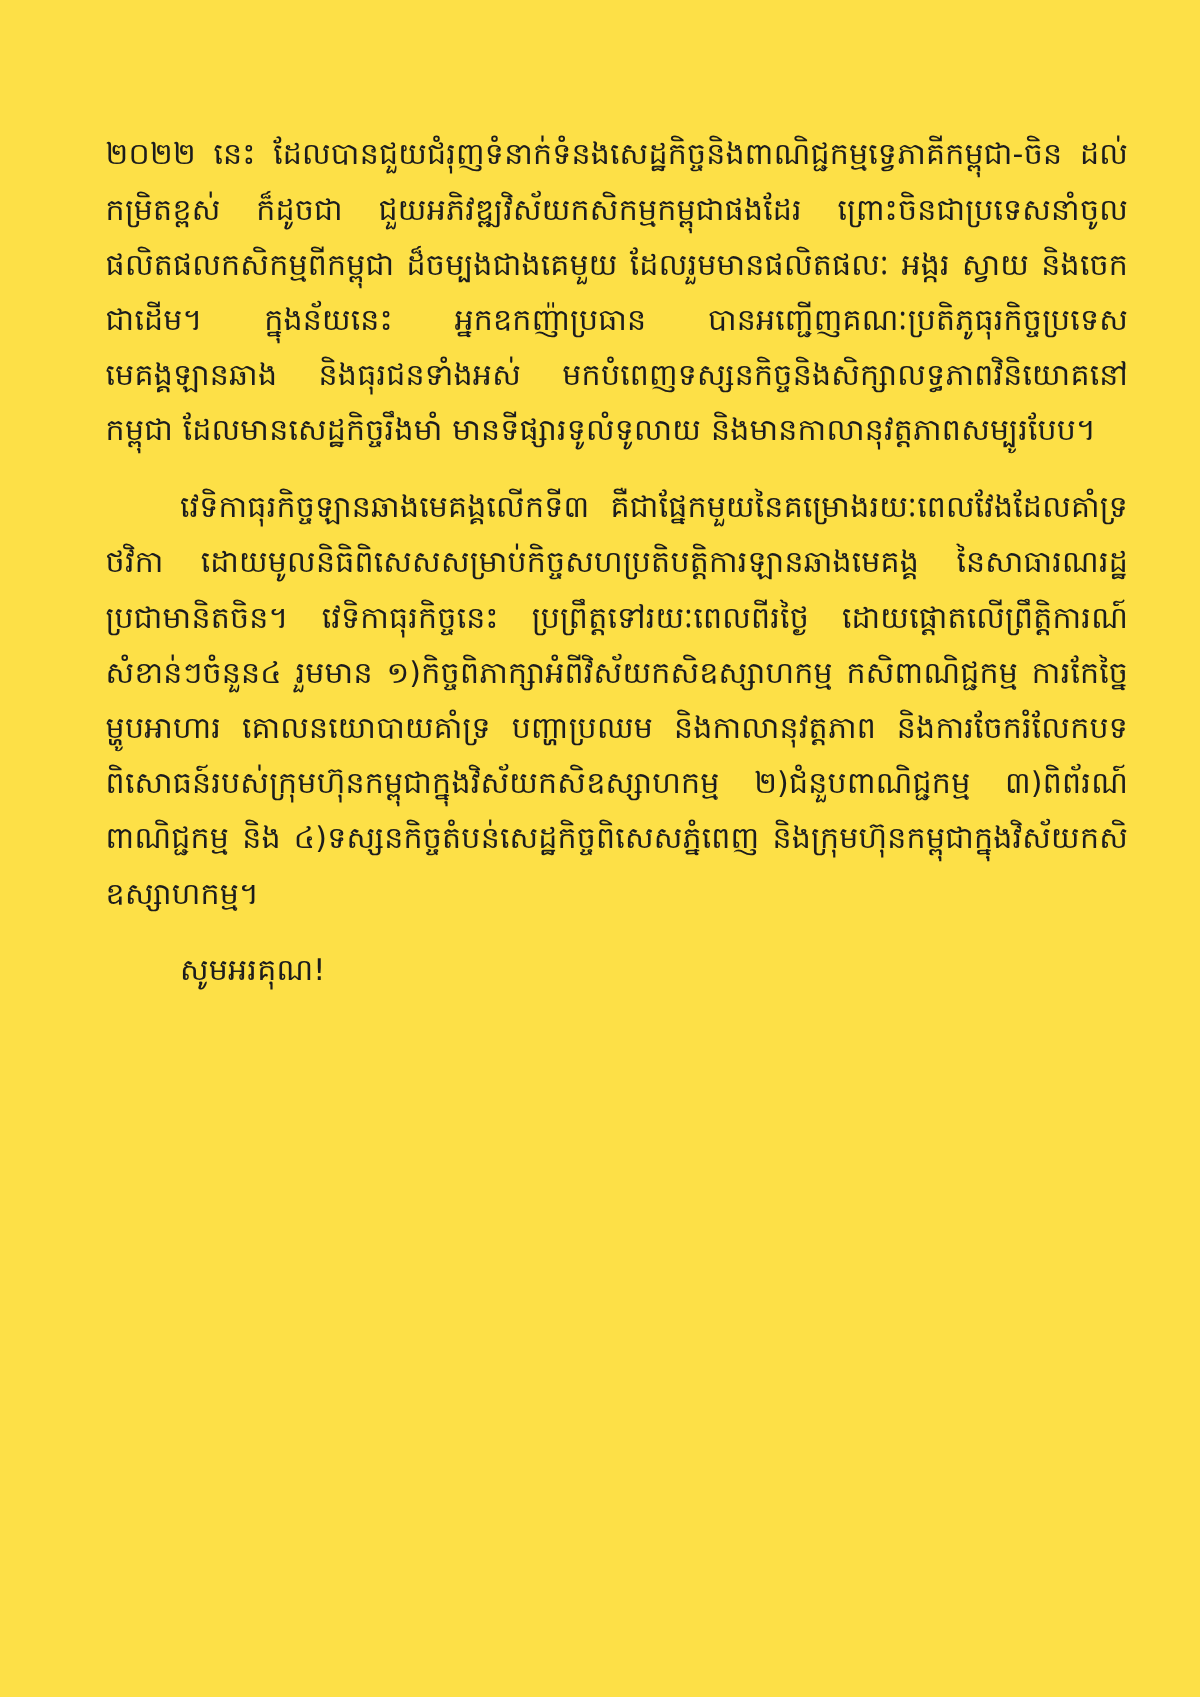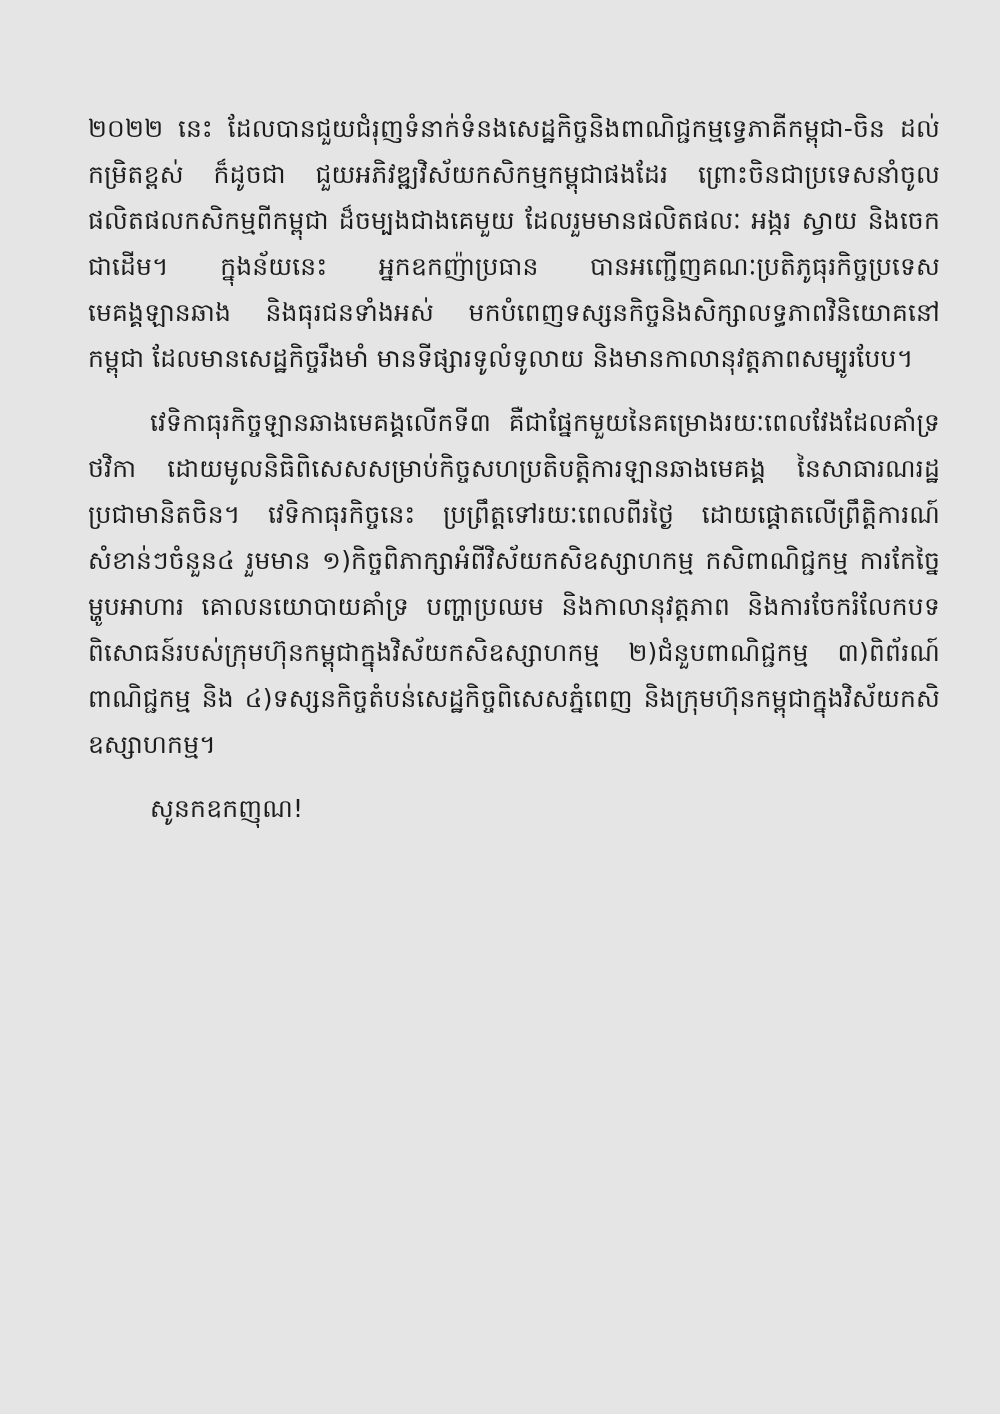--- a/index.html
+++ b/index.html
@@ -10,21 +10,21 @@
   }
   body {
     width: 1000px;
     height: 1414px;
     font-family: "DejaVu Sans", "Liberation Serif", sans-serif;
     color: #1c1c1c;
   }
   .page {
     width: 1000px;
     height: 1414px;
-    background: #e5e5e5;
+    background: #fde047;
     padding: 106px 60px 40px 88px;
     position: relative;
   }
   .doc-text p {
     margin: 0 0 18px 0;
     font-size: 25px;
     line-height: 46px;
     text-align: justify;
     letter-spacing: 0.2px;
   }
@@ -49,16 +49,16 @@
 <body>
 
 <div class="page">
   <div class="doc-text">
 
     <p>២០២២ នេះ ដែលបានជួយជំរុញទំនាក់ទំនងសេដ្ឋកិច្ចនិងពាណិជ្ជកម្មទ្វេភាគីកម្ពុជា-ចិន ដល់កម្រិតខ្ពស់ ក៏ដូចជា ជួយអភិវឌ្ឍវិស័យកសិកម្មកម្ពុជាផងដែរ ព្រោះចិនជាប្រទេសនាំចូលផលិតផលកសិកម្មពីកម្ពុជា ដ៏ចម្បងជាងគេមួយ ដែលរួមមានផលិតផលៈ អង្ករ ស្វាយ និងចេកជាដើម។ ក្នុងន័យនេះ អ្នកឧកញ៉ាប្រធាន បានអញ្ជើញគណៈប្រតិភូធុរកិច្ចប្រទេសមេគង្គឡានឆាង និងធុរជនទាំងអស់ មកបំពេញទស្សនកិច្ចនិងសិក្សាលទ្ធភាពវិនិយោគនៅកម្ពុជា ដែលមានសេដ្ឋកិច្ចរឹងមាំ មានទីផ្សារទូលំទូលាយ និងមានកាលានុវត្តភាពសម្បូរបែប។</p>
 
     <p class="indent">វេទិកាធុរកិច្ចឡានឆាងមេគង្គលើកទី៣ គឺជាផ្នែកមួយនៃគម្រោងរយៈពេលវែងដែលគាំទ្រថវិកា ដោយមូលនិធិពិសេសសម្រាប់កិច្ចសហប្រតិបត្តិការឡានឆាងមេគង្គ នៃសាធារណរដ្ឋប្រជាមានិតចិន។ វេទិកាធុរកិច្ចនេះ ប្រព្រឹត្តទៅរយៈពេលពីរថ្ងៃ ដោយផ្តោតលើព្រឹត្តិការណ៍សំខាន់ៗចំនួន៤ រួមមាន ១)កិច្ចពិភាក្សាអំពីវិស័យកសិឧស្សាហកម្ម កសិពាណិជ្ជកម្ម ការកែច្នៃម្ហូបអាហារ គោលនយោបាយគាំទ្រ បញ្ហាប្រឈម និងកាលានុវត្តភាព និងការចែករំលែកបទពិសោធន៍របស់ក្រុមហ៊ុនកម្ពុជាក្នុងវិស័យកសិឧស្សាហកម្ម ២)ជំនួបពាណិជ្ជកម្ម ៣)ពិព័រណ៍ពាណិជ្ជកម្ម និង ៤)ទស្សនកិច្ចតំបន់សេដ្ឋកិច្ចពិសេសភ្នំពេញ និងក្រុមហ៊ុនកម្ពុជាក្នុងវិស័យកសិឧស្សាហកម្ម។</p>
 
 
-    <p class="indent closing">សូនកឧកញុណ!</p>
+    <p class="indent closing">សូមអរគុណ!</p>
 
   </div>
 </div>
 
 </body></html>

